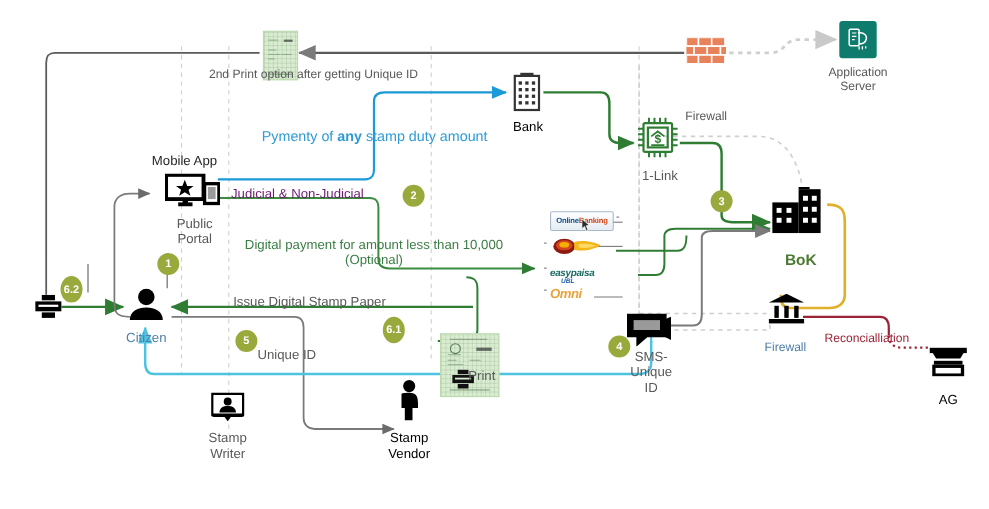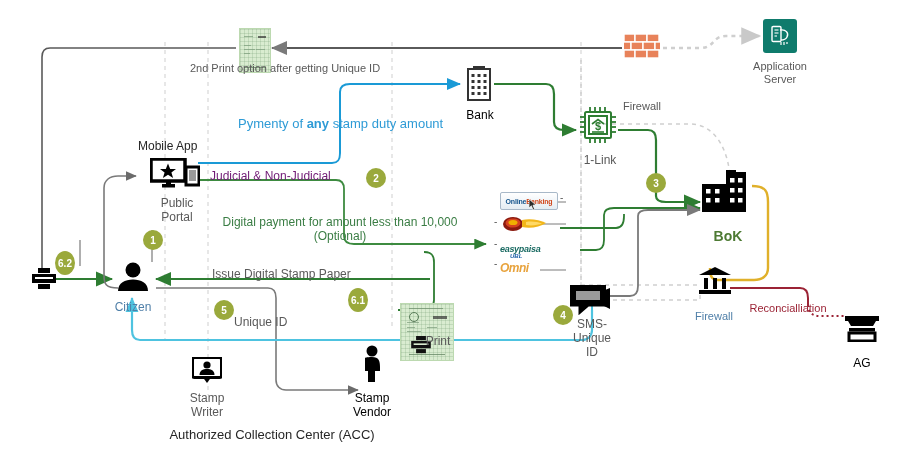--- a/index.html
+++ b/index.html
@@ -377,21 +377,20 @@
     <svg width="24" height="38" viewBox="0 0 24 38">
       <circle cx="12" cy="6" r="5.5" fill="#000"></circle>
       <path d="M5,13 C5,13 6,12 12,12 C19,12 20,16 20,22 L20,26 L15,26 L15,37 L8,37 L8,26 L5,26 Z" fill="#000"></path>
     </svg>
   </div>
   <div class="lbl center fs12 t-red" style="left:372px;top:392px;">
     <div>Stamp</div>
     <div>Vendor</div>
   </div>
 
-  <div class="lbl center fs13 t-dark" style="left:272px;top:428px;">Authorized Collection Center (ACC)</div>
 
   <div class="lbl fs13 t-blue" style="left:238px;top:117px;">
     <span>Pymenty of </span><span class="bold">any</span><span> stamp duty amount</span>
   </div>
 
   <div class="lbl fs12 t-darkgreen" style="left:210px;top:170px;">Judicial &amp; Non-Judicial</div>
 
   <div class="lbl center fs12 t-green" style="left:340px;top:216px;">
     <div>Digital payment for amount less than 10,000</div>
     <div>(Optional)</div>

